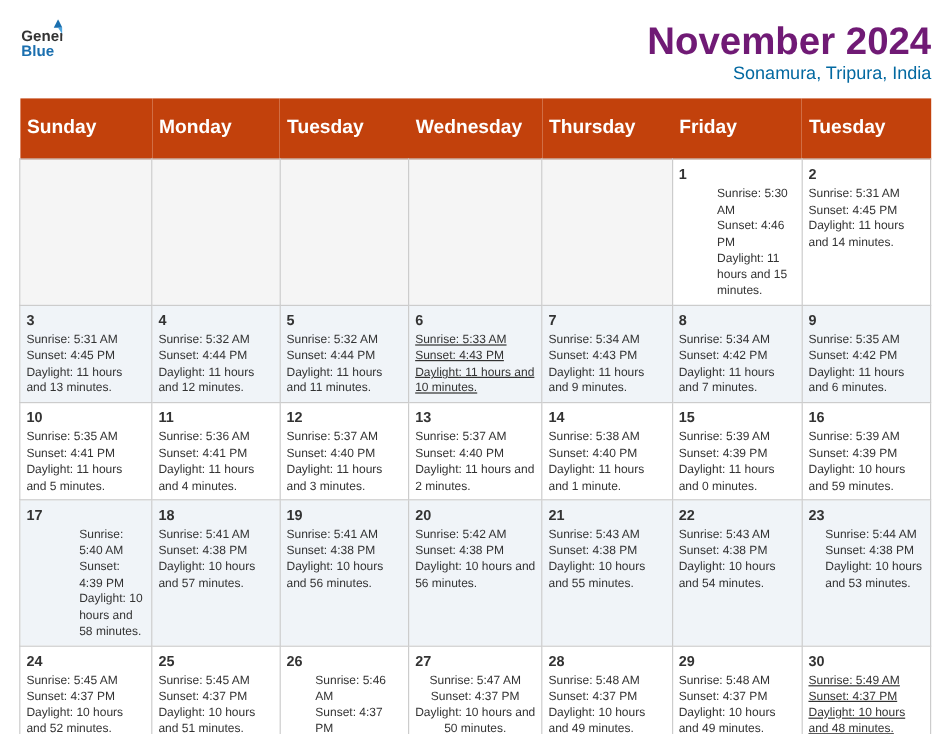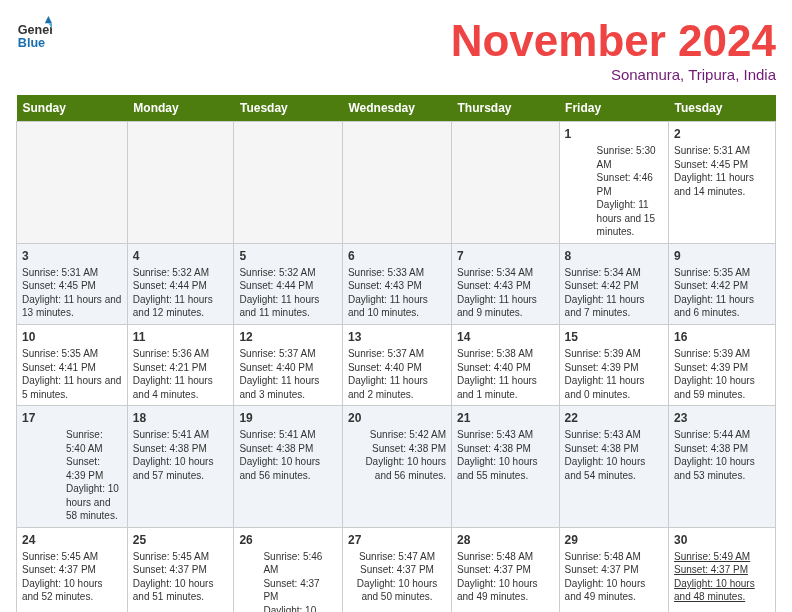--- a/index.html
+++ b/index.html
@@ -22,40 +22,40 @@
       gap: 4px;
     }
     .logo-icon {
       width: 36px;
       height: 36px;
     }
     .title-block {
       text-align: right;
     }
     .month-title {
-      font-size: 44px;
+      font-size: 32px;
       font-weight: bold;
-      color: #ef4444;
+      color: #701a75;
       margin-left: 48px;
     }
     .location {
       font-size: 15px;
-      color: #701a75;
+      color: #0369a1;
     }
     table {
       width: 100%;
       border-collapse: collapse;
       font-size: 11px;
     }
     thead tr th {
-      background-color: #4d7c0f;
+      background-color: #c2410c;
       color: #fff;
       text-align: left;
-      padding: 6px 6px;
-      font-size: 12px;
+      padding: 16px 6px;
+      font-size: 16px;
       font-weight: bold;
     }
     tbody tr td {
       border: 1px solid #ccc;
       vertical-align: top;
       padding: 4px 5px;
       width: 113px;
       height: 72px;
       color: #333;
       font-size: 10.5px;
@@ -148,21 +148,21 @@
 Daylight: 11 hours and 12 minutes.</div>
         </td>
         <td>
           <span class="day-num">5</span>
           <div class="day-info" style="white-space: pre-line;">Sunrise: 5:32 AM
 Sunset: 4:44 PM
 Daylight: 11 hours and 11 minutes.</div>
         </td>
         <td>
           <span class="day-num">6</span>
-          <div class="day-info" style="white-space: pre-line;">Sunrise: 5:33 AM
+          <div class="day-info" style="white-space: pre-line; text-decoration: underline;">Sunrise: 5:33 AM
 Sunset: 4:43 PM
 Daylight: 11 hours and 10 minutes.</div>
         </td>
         <td>
           <span class="day-num">7</span>
           <div class="day-info" style="white-space: pre-line;">Sunrise: 5:34 AM
 Sunset: 4:43 PM
 Daylight: 11 hours and 9 minutes.</div>
         </td>
         <td>
@@ -181,21 +181,21 @@
       <tr>
         <td>
           <span class="day-num">10</span>
           <div class="day-info" style="white-space: pre-line;">Sunrise: 5:35 AM
 Sunset: 4:41 PM
 Daylight: 11 hours and 5 minutes.</div>
         </td>
         <td>
           <span class="day-num">11</span>
           <div class="day-info" style="white-space: pre-line;">Sunrise: 5:36 AM
-Sunset: 4:21 PM
+Sunset: 4:41 PM
 Daylight: 11 hours and 4 minutes.</div>
         </td>
         <td>
           <span class="day-num">12</span>
           <div class="day-info" style="white-space: pre-line;">Sunrise: 5:37 AM
 Sunset: 4:40 PM
 Daylight: 11 hours and 3 minutes.</div>
         </td>
         <td>
           <span class="day-num">13</span>
@@ -236,39 +236,39 @@
 Daylight: 10 hours and 57 minutes.</div>
         </td>
         <td>
           <span class="day-num">19</span>
           <div class="day-info" style="white-space: pre-line;">Sunrise: 5:41 AM
 Sunset: 4:38 PM
 Daylight: 10 hours and 56 minutes.</div>
         </td>
         <td>
           <span class="day-num">20</span>
-          <div class="day-info" style="white-space: pre-line; text-align: right;">Sunrise: 5:42 AM
+          <div class="day-info" style="white-space: pre-line;">Sunrise: 5:42 AM
 Sunset: 4:38 PM
 Daylight: 10 hours and 56 minutes.</div>
         </td>
         <td>
           <span class="day-num">21</span>
           <div class="day-info" style="white-space: pre-line;">Sunrise: 5:43 AM
 Sunset: 4:38 PM
 Daylight: 10 hours and 55 minutes.</div>
         </td>
         <td>
           <span class="day-num">22</span>
           <div class="day-info" style="white-space: pre-line;">Sunrise: 5:43 AM
 Sunset: 4:38 PM
 Daylight: 10 hours and 54 minutes.</div>
         </td>
         <td>
           <span class="day-num">23</span>
-          <div class="day-info" style="white-space: pre-line;">Sunrise: 5:44 AM
+          <div class="day-info" style="white-space: pre-line; margin-left: 14px;">Sunrise: 5:44 AM
 Sunset: 4:38 PM
 Daylight: 10 hours and 53 minutes.</div>
         </td>
       </tr>
       <tr>
         <td>
           <span class="day-num">24</span>
           <div class="day-info" style="white-space: pre-line;">Sunrise: 5:45 AM
 Sunset: 4:37 PM
 Daylight: 10 hours and 52 minutes.</div>

